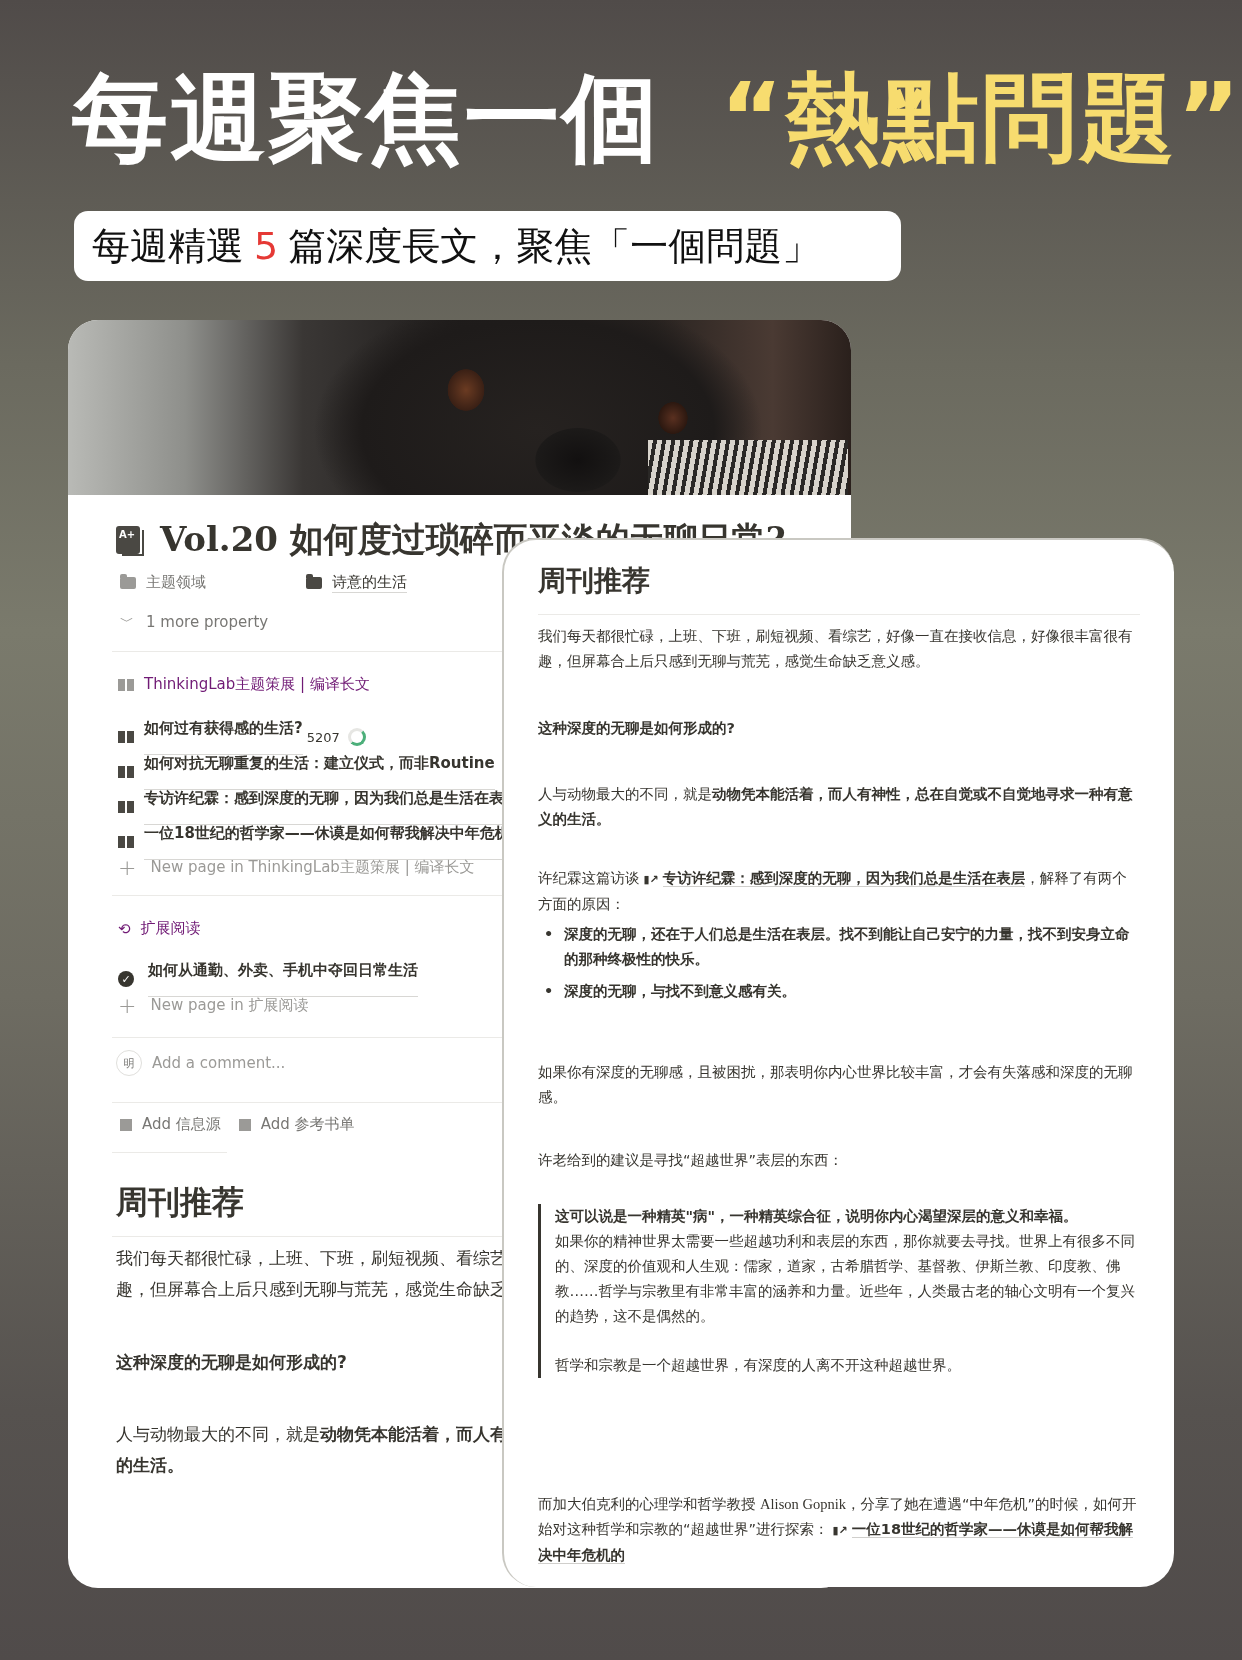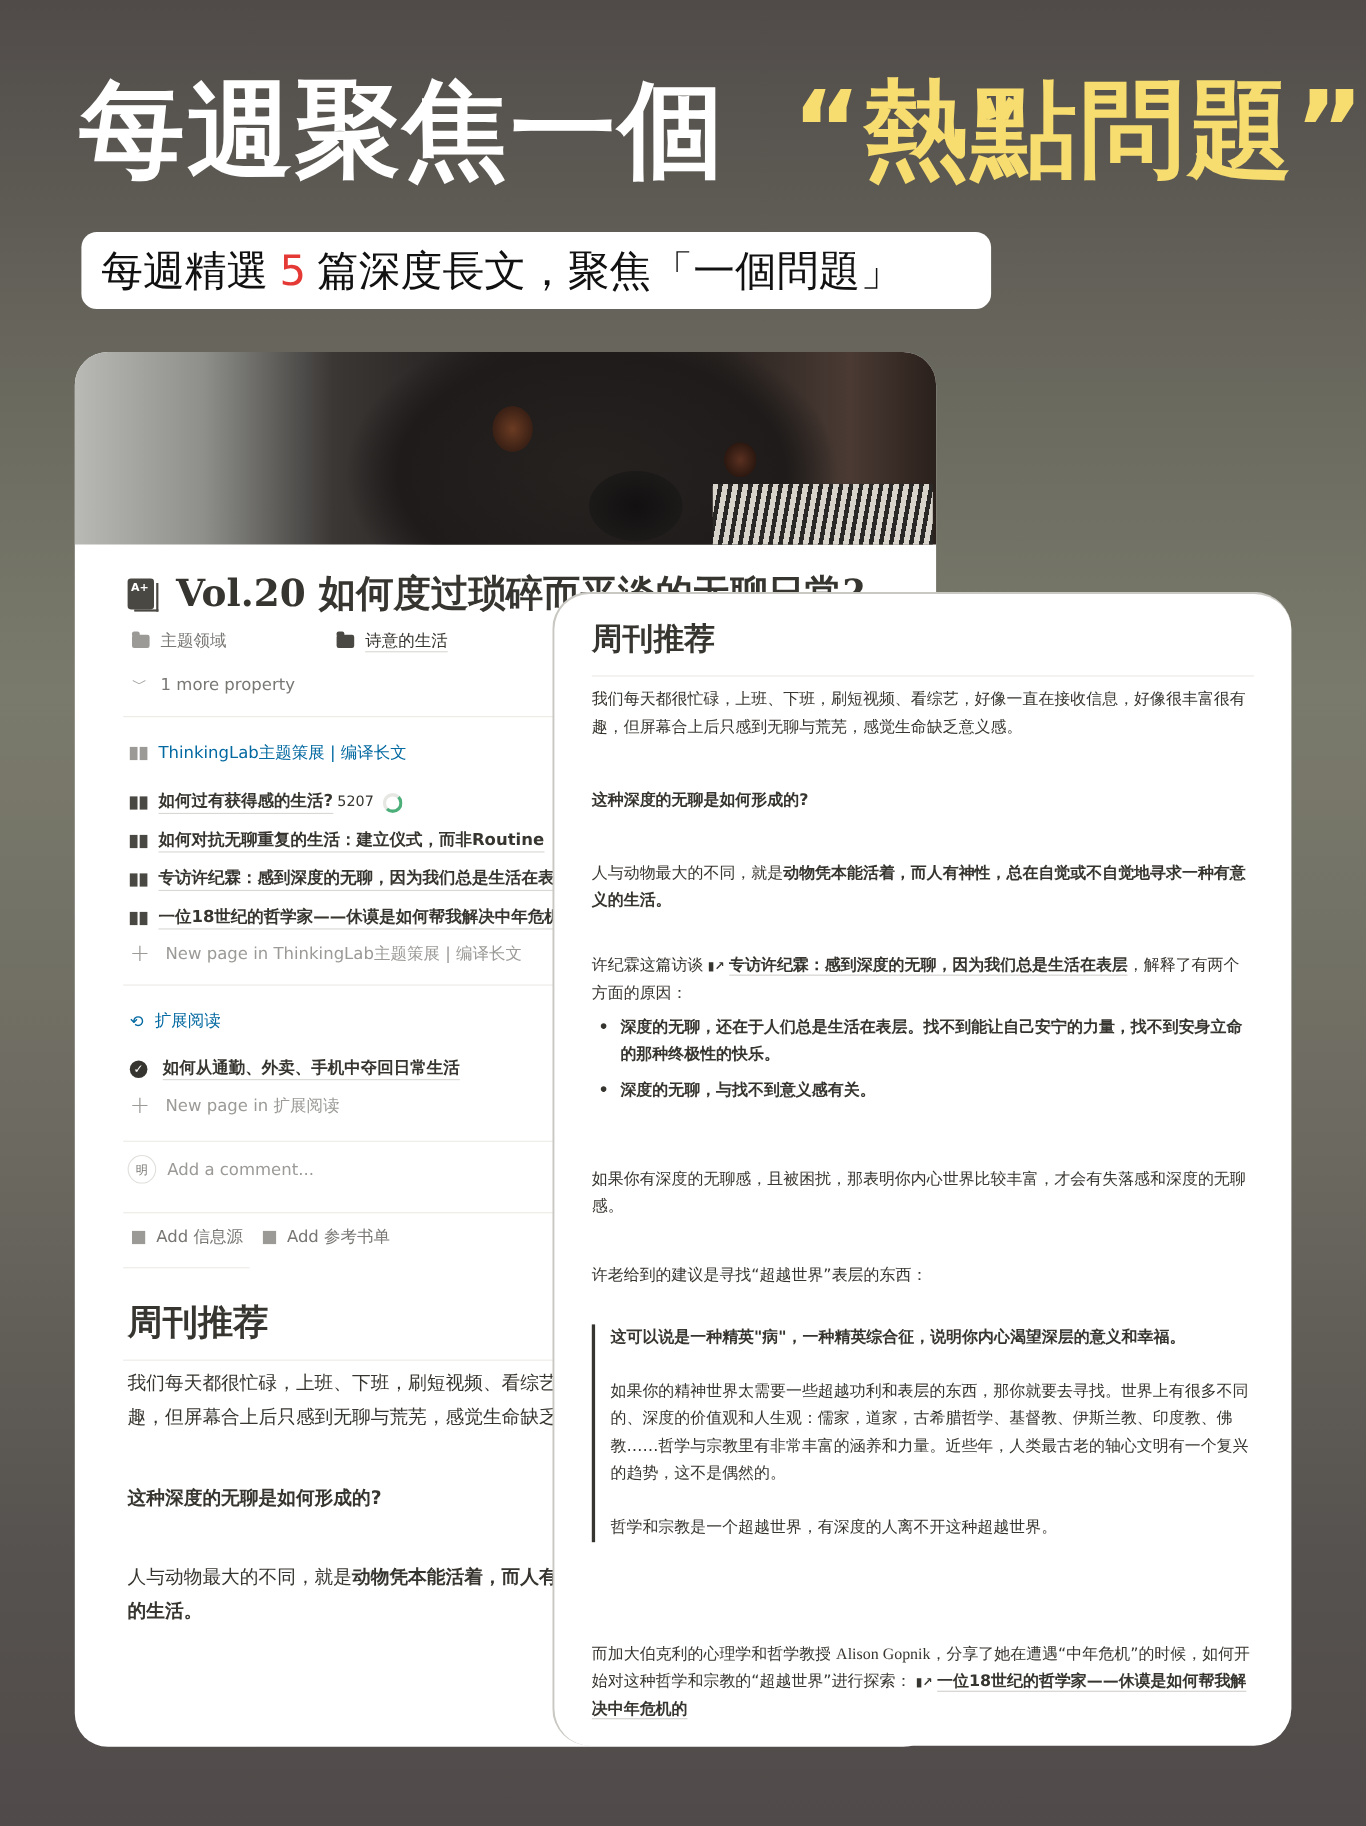--- a/index.html
+++ b/index.html
@@ -53,26 +53,26 @@
 
   .prop-row { position: absolute; left: 52px; font-size: 15px; color: #787774; display: flex; align-items: center; white-space: nowrap; }
   .folder { display: inline-block; width: 16px; height: 12px; background: #9b9a97; border-radius: 2px; position: relative; margin-right: 10px; }
   .folder::before { content: ""; position: absolute; left: 0; top: -3px; width: 7px; height: 4px; background: #9b9a97; border-radius: 2px 2px 0 0; }
   .folder.dark, .folder.dark::before { background: #4a4843; }
   .prop-value { position: absolute; left: 186px; display: flex; align-items: center; color: #37352f; }
   .prop-value span.v { border-bottom: 1px solid #d8d7d4; }
   .chev { color: #9b9a97; margin-right: 12px; font-size: 14px; }
   .divider { position: absolute; left: 44px; height: 1px; background: #ebeae7; }
 
-  .section-label { position: absolute; left: 50px; font-size: 15px; color: #0369a1; display: flex; align-items: center; white-space: nowrap; }
+  .section-label { position: absolute; left: 50px; font-size: 15px; color: #701a75; display: flex; align-items: center; white-space: nowrap; }
   .book { display: inline-flex; gap: 2px; margin-right: 10px; }
   .book i { display: inline-block; width: 7px; height: 12px; background: #4a4843; }
   .book.grey i { background: #9b9a97; }
   .list-item { position: absolute; left: 50px; font-size: 15px; color: #37352f; display: flex; align-items: center; white-space: nowrap; font-weight: bold; }
-  .list-item .txt { border-bottom: 1px solid #d8d7d4; padding-bottom: 1px; }
+  .list-item .txt { border-bottom: 1px solid #d8d7d4; padding-bottom: 16px; }
   .list-item .cnt { font-weight: normal; font-size: 13px; margin-left: 4px; }
   .ring { width: 18px; height: 18px; border-radius: 50%; border: 3px solid #e6e6e3; border-right-color: #4caf7a; border-bottom-color: #4caf7a; margin-left: 8px; }
   .new-page { position: absolute; left: 50px; font-size: 15px; color: #9b9a97; white-space: nowrap; display: flex; align-items: center; }
   .new-page .plus { font-size: 22px; margin-right: 14px; font-weight: 200; }
   .check { width: 16px; height: 16px; border-radius: 50%; background: #37352f; color: #fff; font-size: 11px; display: inline-flex; align-items: center; justify-content: center; margin-right: 14px; }
   .avatar { width: 26px; height: 26px; border-radius: 50%; border: 1px solid #e0dfdc; font-size: 11px; color: #787774; display: inline-flex; align-items: center; justify-content: center; margin-right: 10px; }
   .comment { position: absolute; left: 48px; font-size: 15px; color: #9b9a97; display: flex; align-items: center; }
   .add-row { position: absolute; left: 52px; font-size: 15px; color: #787774; display: flex; align-items: center; white-space: nowrap; }
   .add-row .ic { display: inline-block; width: 12px; height: 12px; background: #9b9a97; margin-right: 10px; }
   .add-row .gap { margin-left: 18px; }
@@ -231,20 +231,20 @@
   </div>
   <ul class="fc fc-p fc-ul" style="top:382px">
     <li>深度的无聊，还在于人们总是生活在表层。找不到能让自己安宁的力量，找不到安身立命的那种终极性的快乐。</li>
     <li>深度的无聊，与找不到意义感有关。</li>
   </ul>
   <div class="fc fc-p" style="top:520px">如果你有深度的无聊感，且被困扰，那表明你内心世界比较丰富，才会有失落感和深度的无聊感。</div>
   <div class="fc fc-p" style="top:608px">许老给到的建议是寻找“超越世界”表层的东西：</div>
 
   <div class="fc fc-p quote" style="top:664px">
     <div style="font-weight:bold">这可以说是一种精英"病"，一种精英综合征，说明你内心渴望深层的意义和幸福。</div>
-    <div style="margin-top:24px">如果你的精神世界太需要一些超越功利和表层的东西，那你就要去寻找。世界上有很多不同的、深度的价值观和人生观：儒家，道家，古希腊哲学、基督教、伊斯兰教、印度教、佛教……哲学与宗教里有非常丰富的涵养和力量。近些年，人类最古老的轴心文明有一个复兴的趋势，这不是偶然的。</div>
+    <div style="">如果你的精神世界太需要一些超越功利和表层的东西，那你就要去寻找。世界上有很多不同的、深度的价值观和人生观：儒家，道家，古希腊哲学、基督教、伊斯兰教、印度教、佛教……哲学与宗教里有非常丰富的涵养和力量。近些年，人类最古老的轴心文明有一个复兴的趋势，这不是偶然的。</div>
     <div style="margin-top:24px; font-weight:normal">哲学和宗教是一个超越世界，有深度的人离不开这种超越世界。</div>
   </div>
 
   <div class="fc fc-p" style="top:952px">
     <span>而加大伯克利的心理学和哲学教授</span> <span class="serif">Alison Gopnik</span><span>，分享了她在遭遇“中年危机”的时候，如何开始对这种哲学和宗教的“超越世界”进行探索：</span><span class="mini-book">▮↗</span><span class="fc-link">一位18世纪的哲学家——休谟是如何帮我解决中年危机的</span>
   </div>
 </div>
 
 </body></html>

